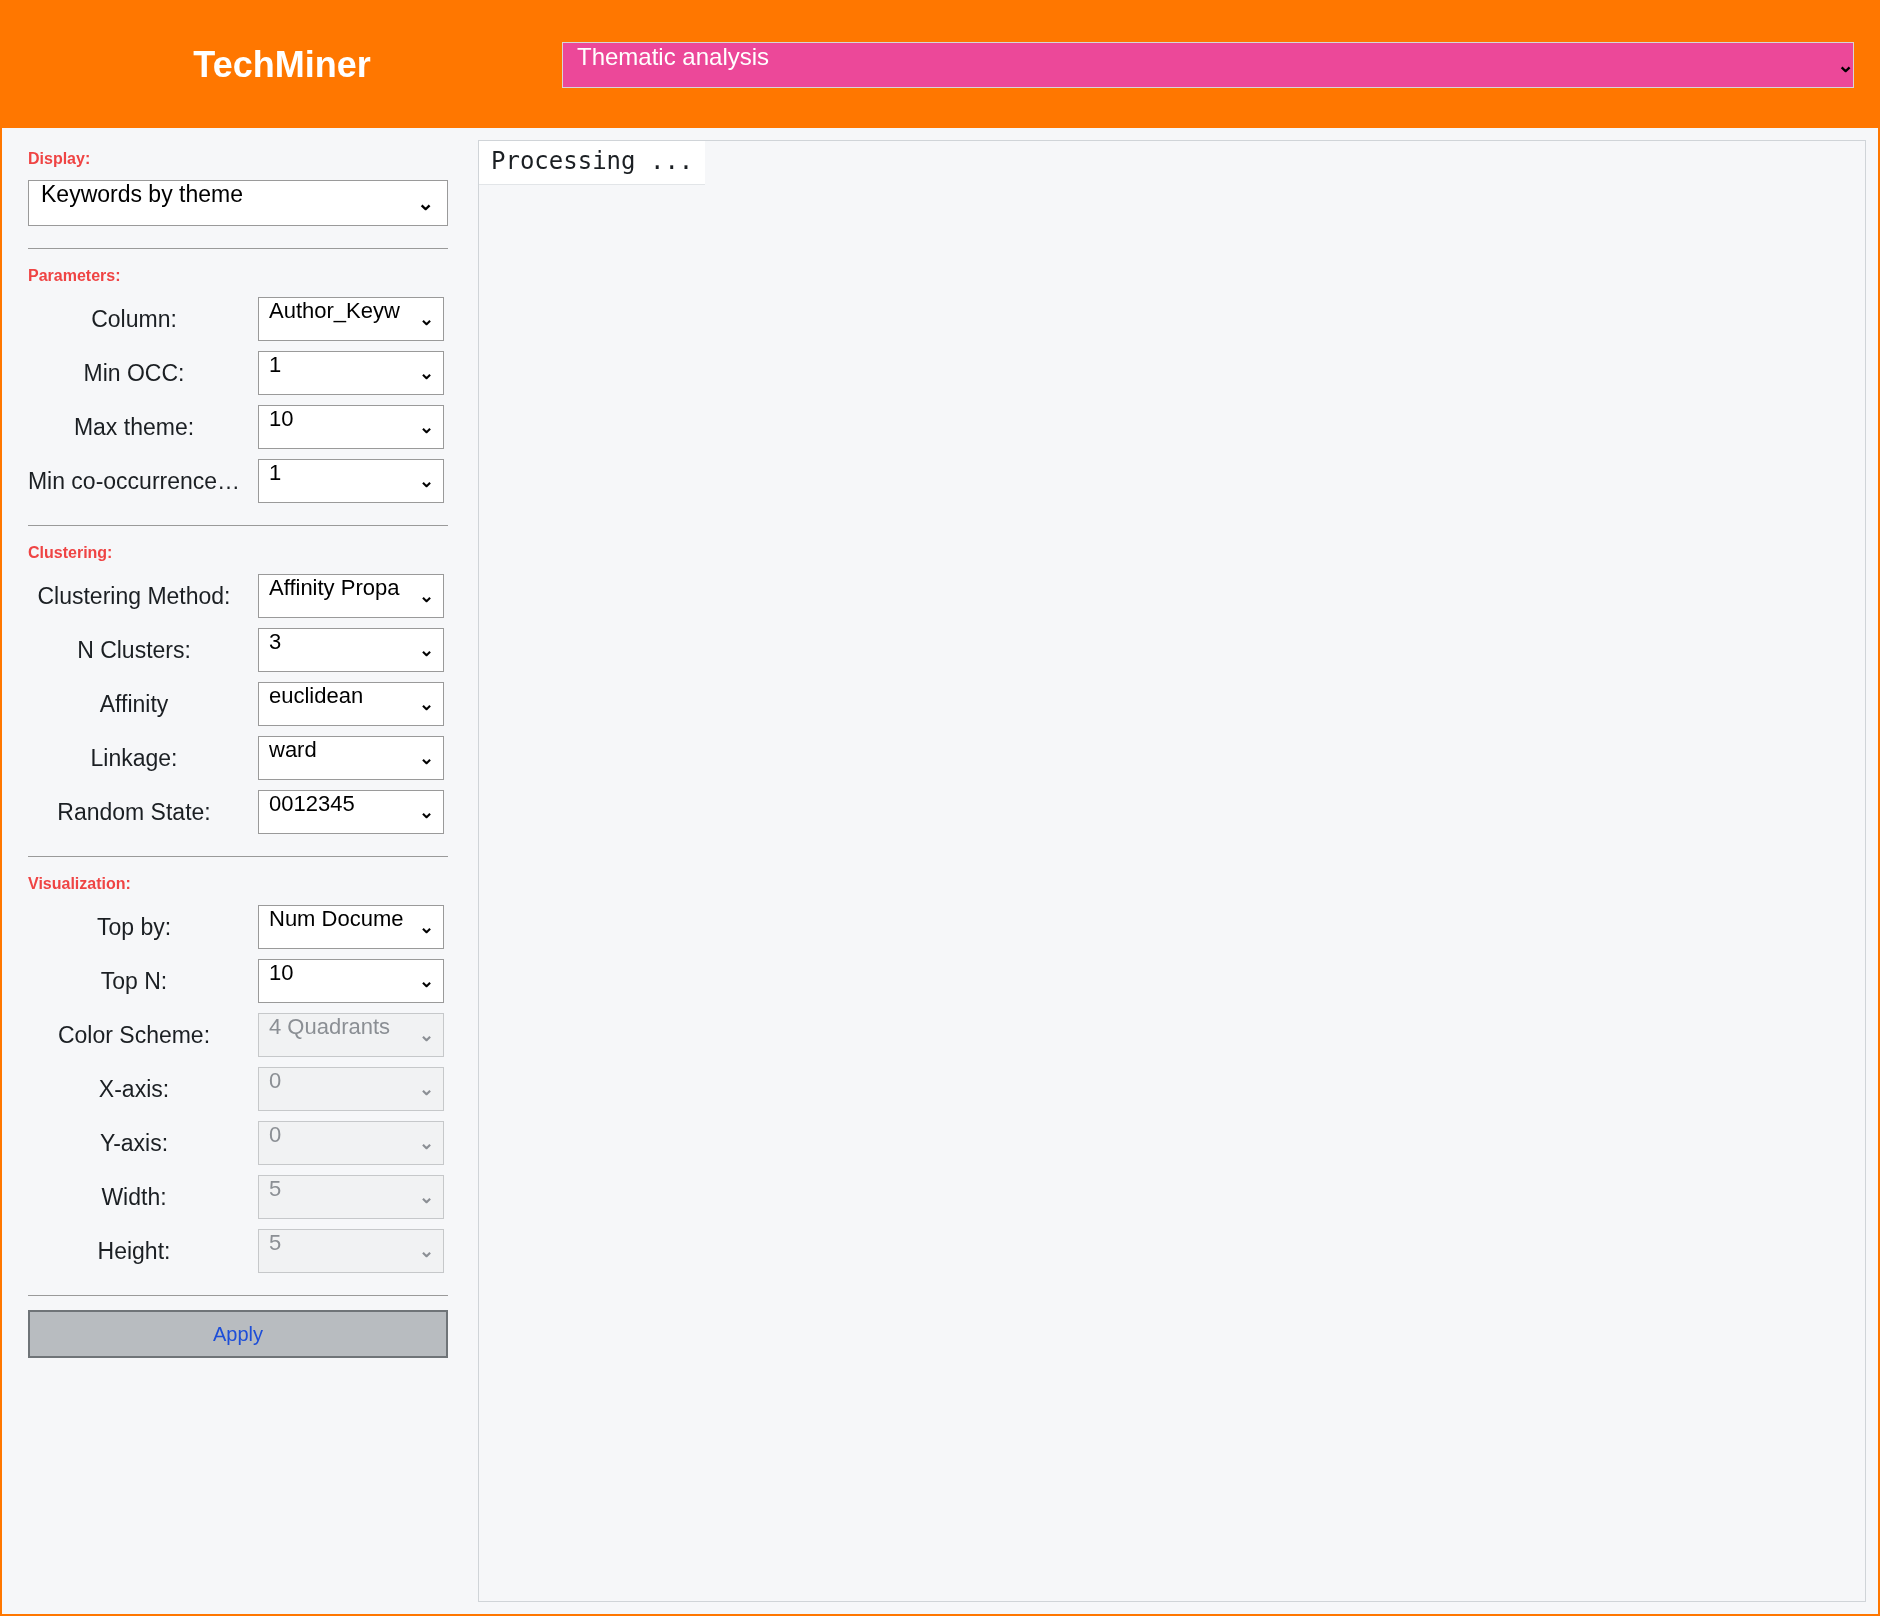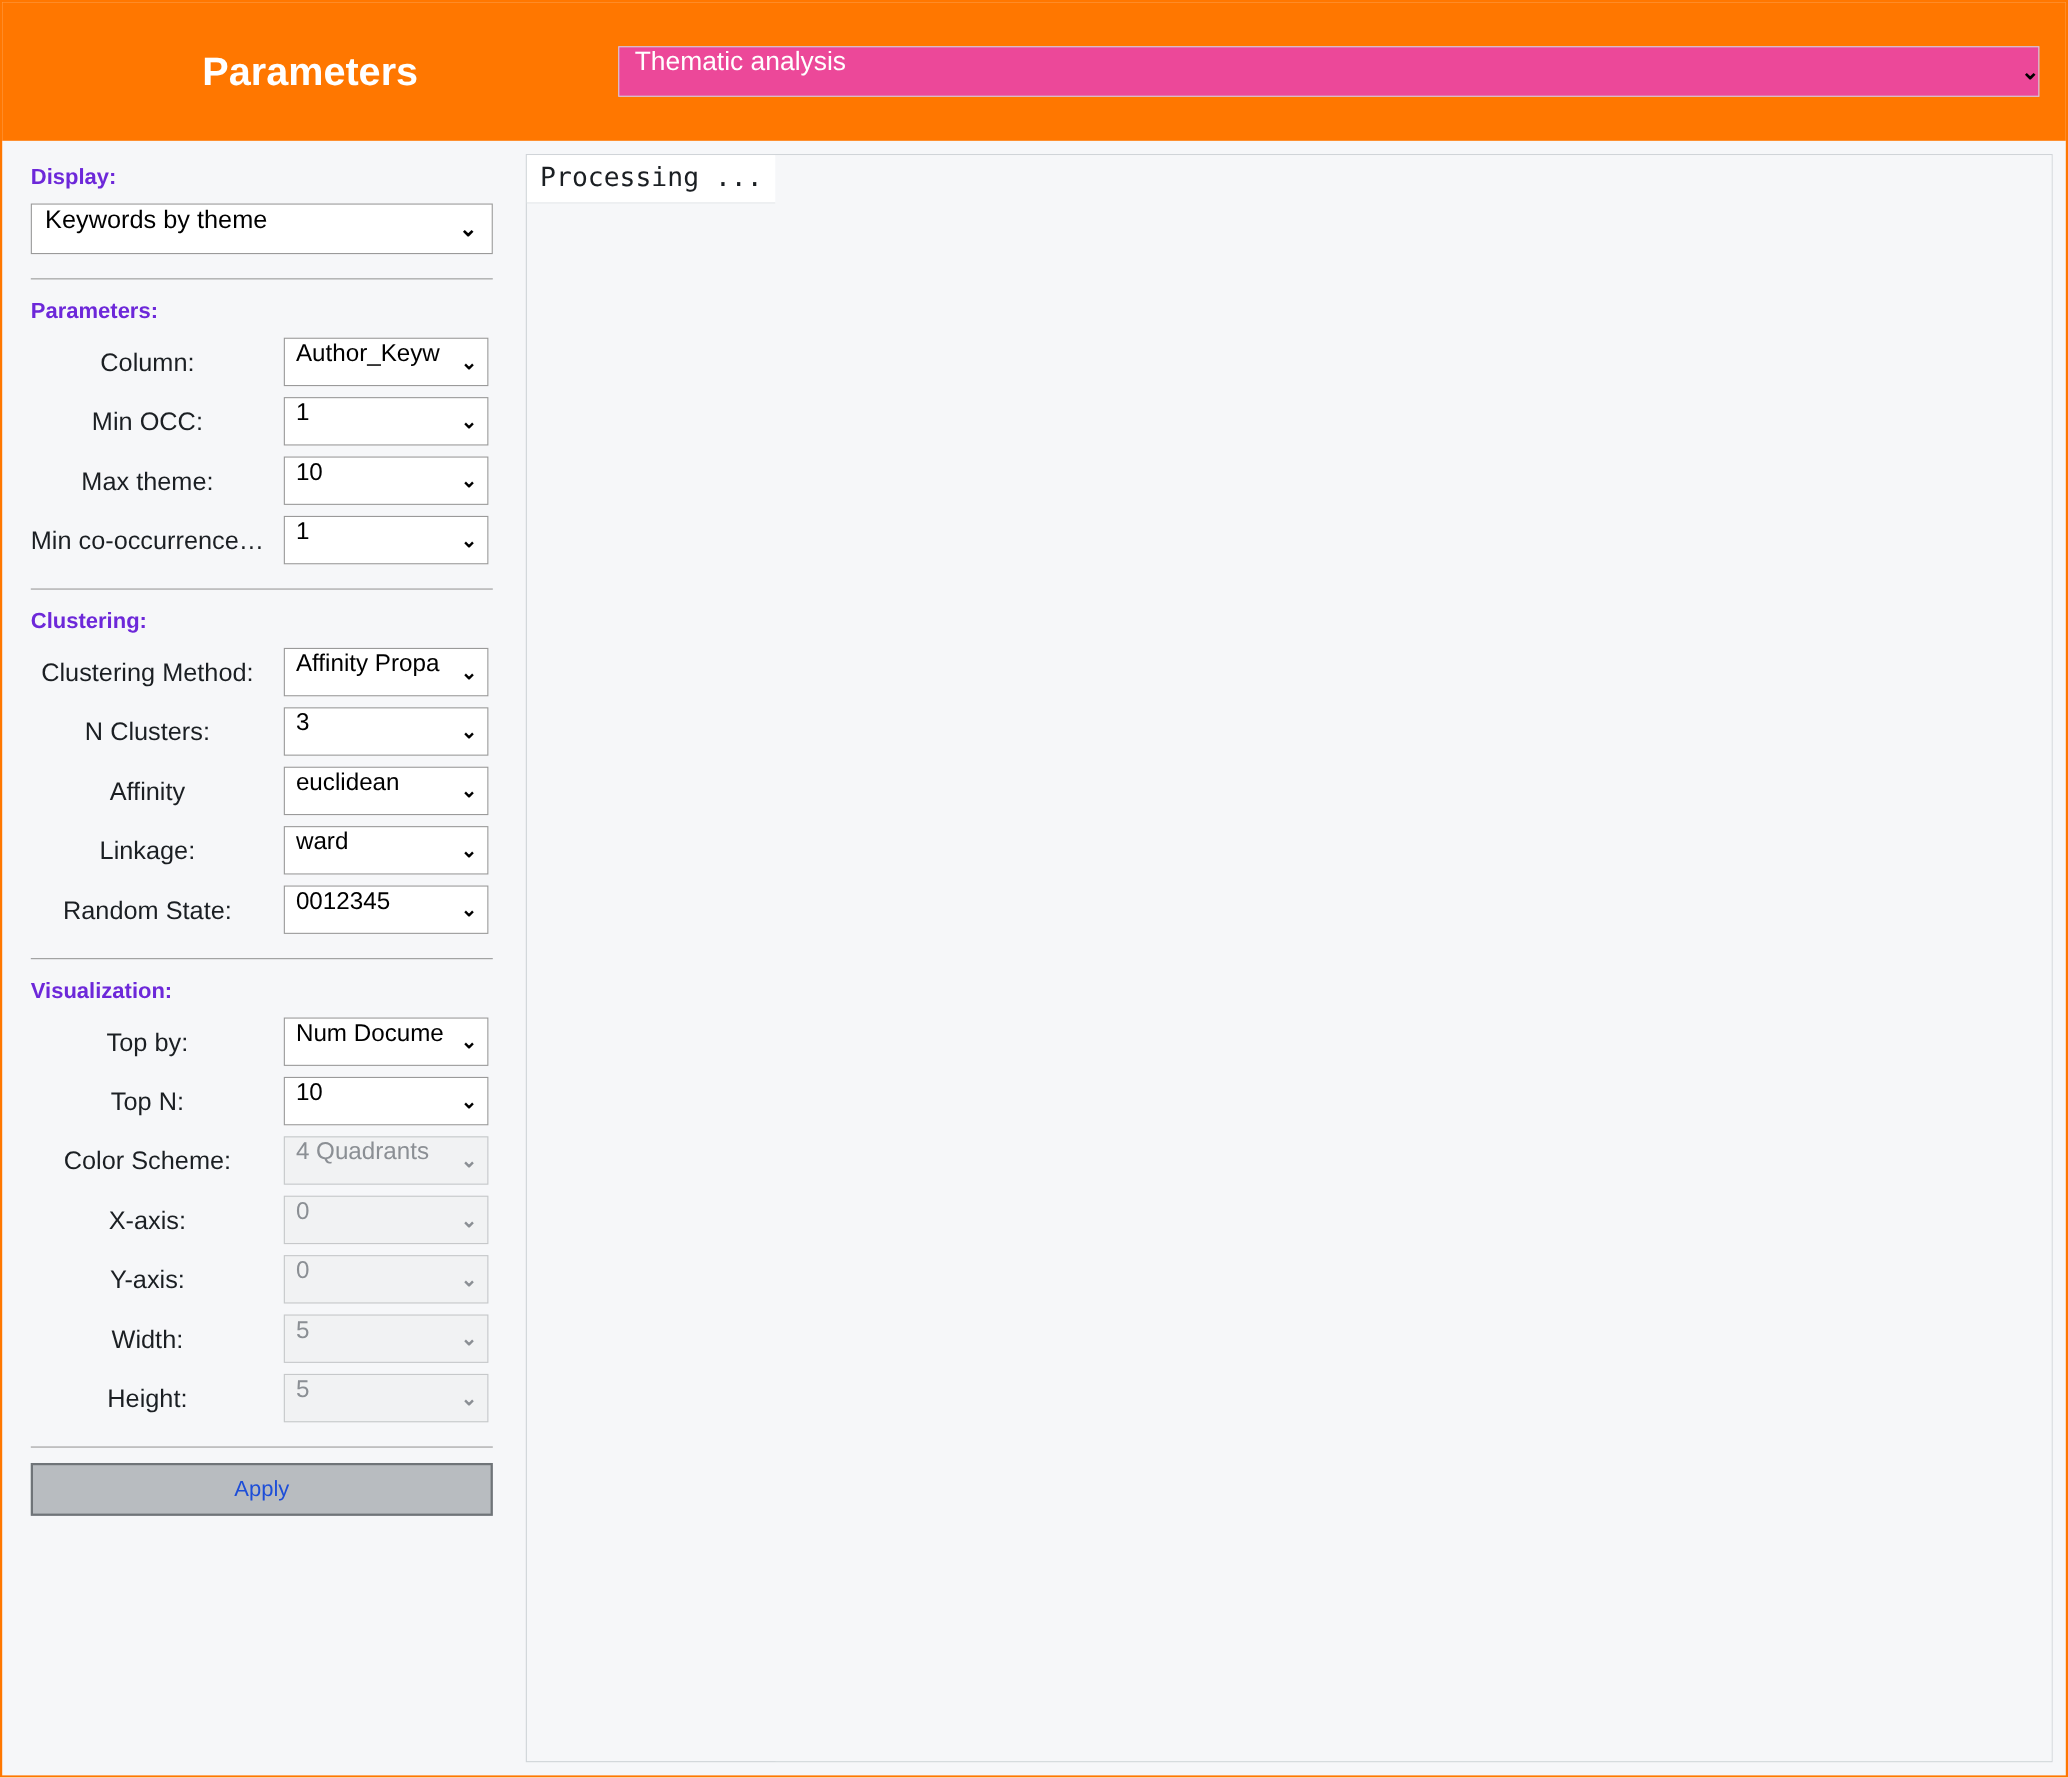--- a/index.html
+++ b/index.html
@@ -72,23 +72,23 @@
     flex: 1;
     display: flex;
     padding: 12px;
     gap: 16px;
   }
   .sidebar {
     width: 448px;
     padding: 6px 10px 10px 10px;
   }
   .section-heading {
-    font-size: 20px;
+    font-size: 16px;
     font-weight: 700;
-    color: #6d28d9;
+    color: #ef4444;
     margin: 18px 0 12px 4px;
   }
   .section-heading:first-child { margin-top: 4px; }
   .full-select-wrap {
     position: relative;
     width: 420px;
     margin-left: 4px;
   }
   .full-select {
     width: 100%;
@@ -176,21 +176,21 @@
     background: #f6f7f9;
   }
 </style>
 </head>
 <body>
 
 <div class="app-frame">
 
   <div class="header">
     <div class="header-title-wrap">
-      <div class="header-title">Parameters</div>
+      <div class="header-title">TechMiner</div>
     </div>
     <div class="header-select-wrap select-outer">
       <div class="header-select">Thematic analysis</div>
       <span class="select-chevron">⌄</span>
     </div>
   </div>
 
   <div class="body">
 
     <div class="sidebar">

